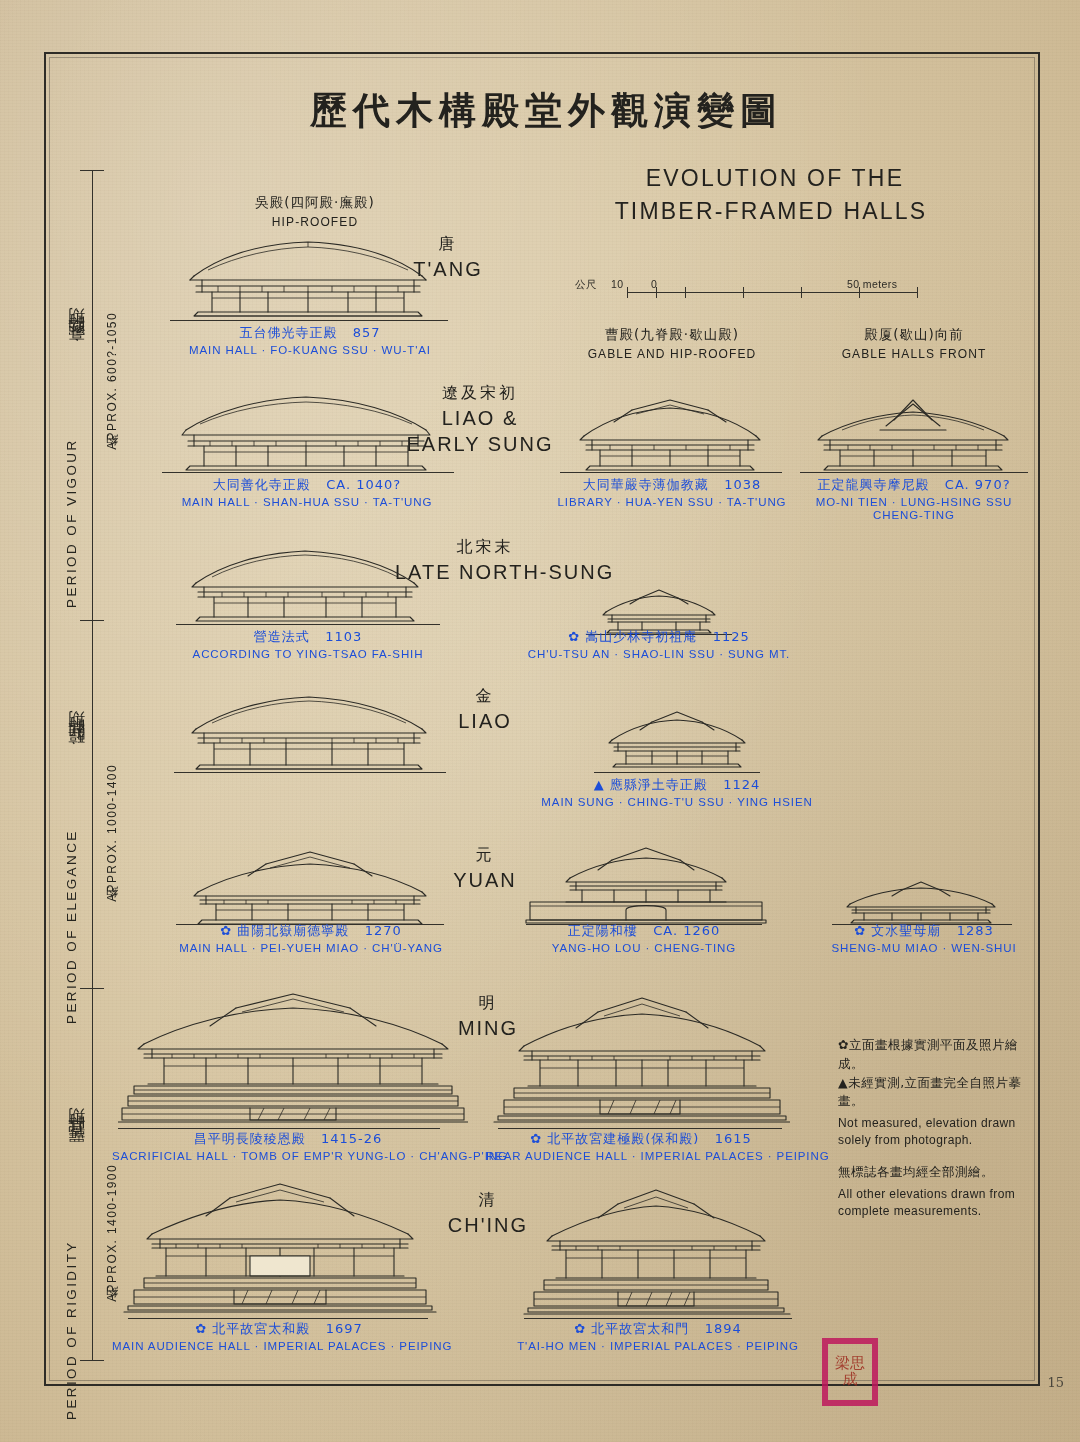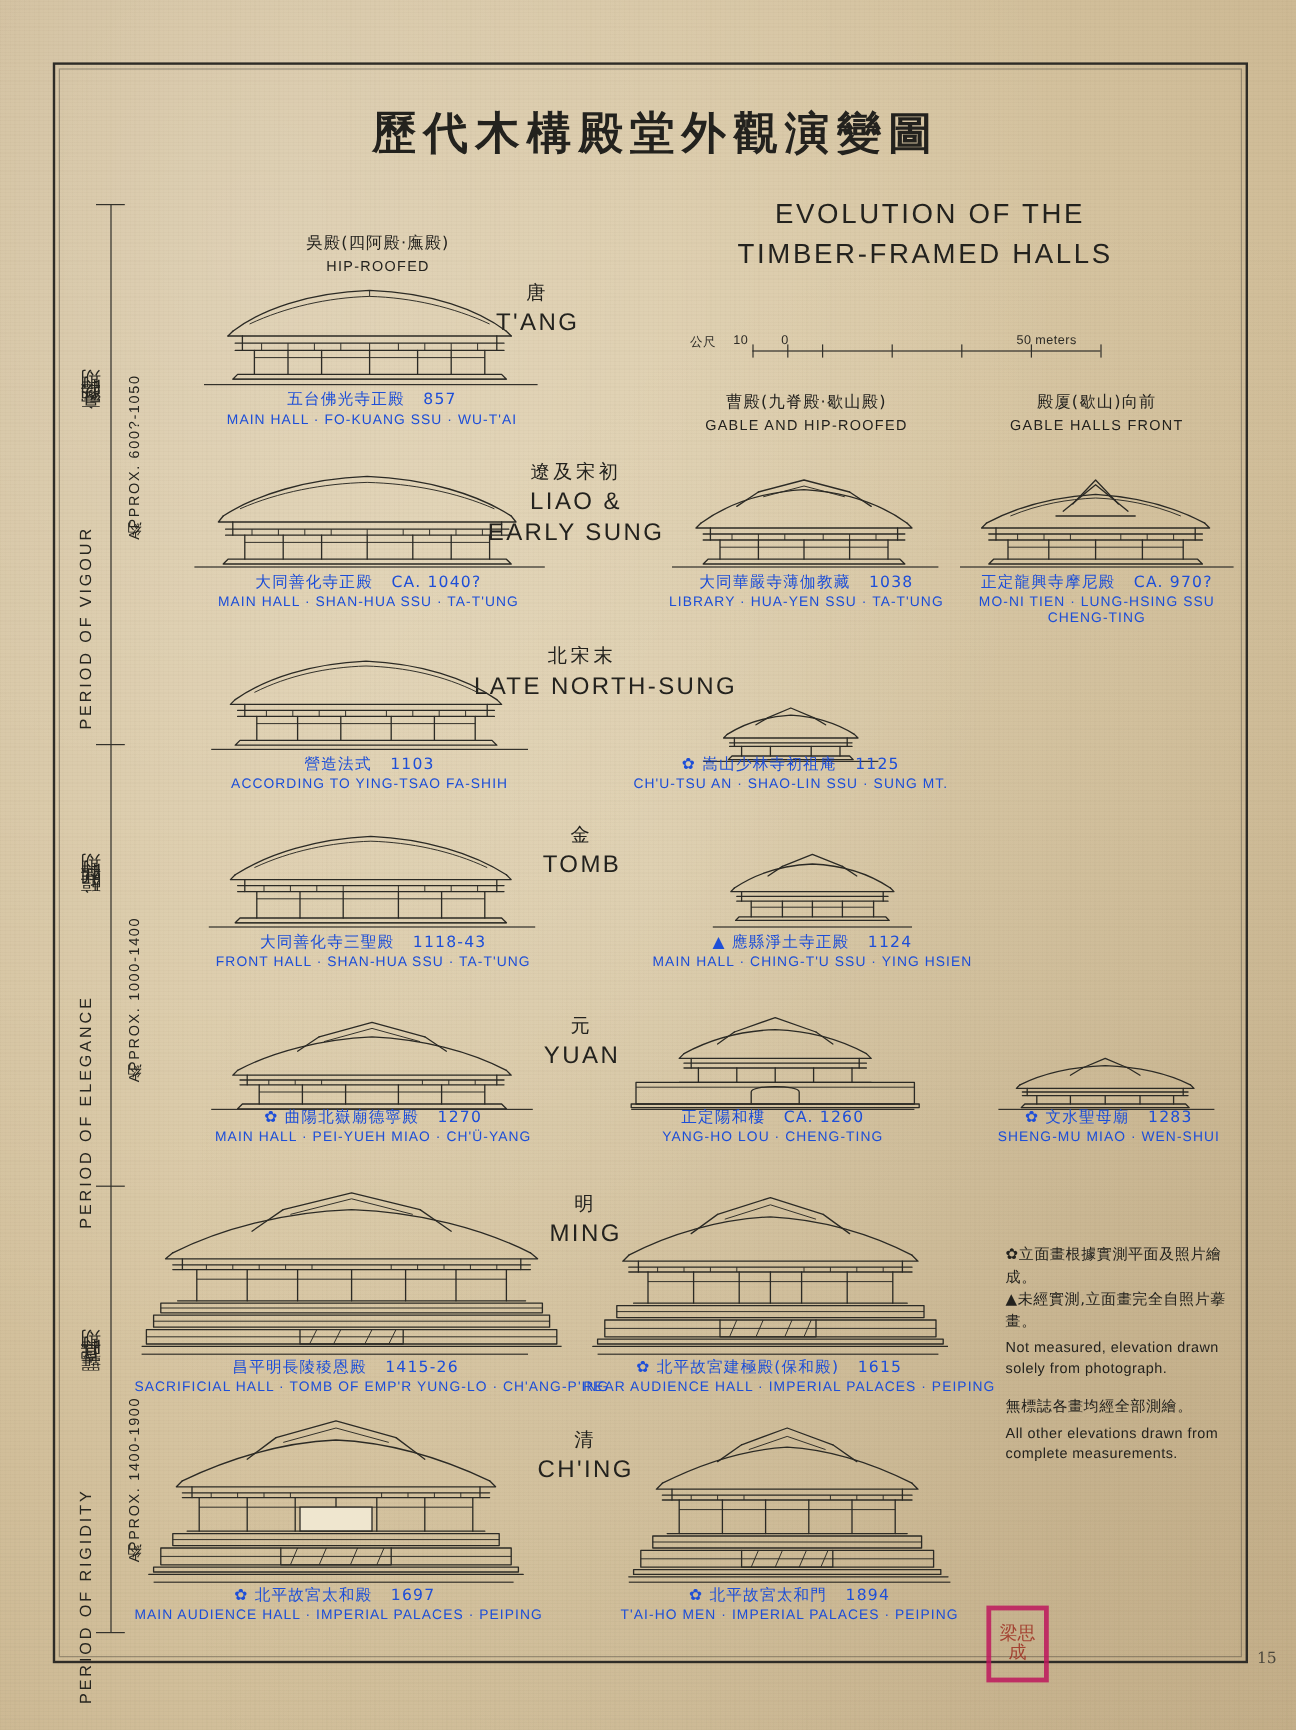--- a/index.html
+++ b/index.html
@@ -85,21 +85,21 @@
   .colhead .c1{font-size:13.5px;letter-spacing:1px;font-family:"DejaVu Sans",sans-serif;white-space:nowrap;}
   .colhead .c2{font-size:12px;letter-spacing:1.1px;white-space:nowrap;margin-top:3px;}
 
   
   .notes{position:absolute;left:838px;top:1036px;width:188px;color:#23221e;}
   .notes .nc{font-size:12.5px;line-height:1.5;font-family:"DejaVu Sans",sans-serif;letter-spacing:.5px;}
   .notes .ne{font-size:12px;line-height:1.45;letter-spacing:.4px;margin:4px 0 13px 0;}
 
   .seal{
     position:absolute;left:822px;top:1338px;width:44px;height:56px;
-    border:4px solid #be185d;color:#9e2f22;
+    border:6px solid #be185d;color:#9e2f22;
     font-family:"DejaVu Sans",sans-serif;font-size:15px;line-height:1.05;
     display:flex;align-items:center;justify-content:center;text-align:center;
     letter-spacing:0px;opacity:.85;
   }
   .pagenum{position:absolute;right:16px;bottom:52px;font-size:13px;color:#4a463c;font-family:"DejaVu Serif",serif;}
 
   svg{display:block;}
   .dr{position:absolute;}
   .st{fill:none;stroke:#2b2a25;stroke-width:1.1;stroke-linejoin:round;stroke-linecap:round;}
   .stt{fill:none;stroke:#2b2a25;stroke-width:.8;}
@@ -175,21 +175,21 @@
     <div class="e1 cn">遼及宋初</div>
     <div class="e2">LIAO &amp;</div>
     <div class="e2">EARLY SUNG</div>
   </div>
   <div class="era" style="left:395px;top:537px;width:180px;">
     <div class="e1 cn">北宋末</div>
     <div class="e2">LATE NORTH-SUNG</div>
   </div>
   <div class="era" style="left:420px;top:686px;width:130px;">
     <div class="e1 cn">金</div>
-    <div class="e2">TOMB</div>
+    <div class="e2">LIAO</div>
   </div>
   <div class="era" style="left:420px;top:845px;width:130px;">
     <div class="e1 cn">元</div>
     <div class="e2">YUAN</div>
   </div>
   <div class="era" style="left:418px;top:993px;width:140px;">
     <div class="e1 cn">明</div>
     <div class="e2">MING</div>
   </div>
   <div class="era" style="left:418px;top:1190px;width:140px;">
@@ -334,43 +334,39 @@
       <path class="st" d="M18 45 L240 45"></path>
       <path class="st" d="M18 50 L240 50"></path>
       <path class="stt" d="M40 45 L40 50 M62 45 L62 50 M84 45 L84 50 M106 45 L106 50 M152 45 L152 50 M174 45 L174 50 M196 45 L196 50 M218 45 L218 50"></path>
       <path class="st" d="M34 50 L34 72 M70 50 L70 72 M106 50 L106 72 M152 50 L152 72 M188 50 L188 72 M224 50 L224 72"></path>
       <path class="stt" d="M34 56 L224 56"></path>
       <path class="st" d="M20 72 L238 72 L242 76 L16 76 Z"></path>
       <path class="stt" d="M16 76 L242 76"></path>
     </svg>
   </div>
   <div class="rule" style="left:174px;top:772px;width:272px;"></div>
-  <div class="cap" style="left:152px;top:776px;width:318px;">
-    <div class="l1 cn"><span>大同善化寺三聖殿</span>&nbsp;&nbsp;&nbsp;<span>1118-43</span></div>
-    <div class="l2">FRONT HALL · SHAN-HUA SSU · TA-T'UNG</div>
-  </div>
 
   <div class="dr" style="left:600px;top:706px;">
     <svg width="154" height="66" viewBox="0 0 154 66">
       <path class="st" d="M52 16 L77 6 L102 16"></path>
       <path class="st" d="M52 16 L40 24 M102 16 L114 24"></path>
       <path class="st" d="M12 34 C30 22 52 15 77 14 C102 15 124 22 142 34"></path>
       <path class="st" d="M12 34 L9 37 L145 37 L142 34"></path>
       <path class="st" d="M18 37 L18 45 M136 37 L136 45"></path>
       <path class="st" d="M14 41 L140 41"></path>
       <path class="st" d="M14 45 L140 45"></path>
       <path class="st" d="M26 45 L26 58 M52 45 L52 58 M77 45 L77 58 M102 45 L102 58 M128 45 L128 58"></path>
       <path class="stt" d="M26 50 L128 50"></path>
       <path class="st" d="M16 58 L138 58 L141 61 L13 61 Z"></path>
     </svg>
   </div>
   <div class="rule" style="left:594px;top:772px;width:166px;"></div>
   <div class="cap" style="left:512px;top:776px;width:330px;">
     <div class="l1 cn"><span>▲</span>&nbsp;<span>應縣淨土寺正殿</span>&nbsp;&nbsp;&nbsp;<span>1124</span></div>
-    <div class="l2">MAIN HALL · CHING-T'U SSU · YING HSIEN</div>
+    <div class="l2">MAIN SUNG · CHING-T'U SSU · YING HSIEN</div>
   </div>
 
   <div class="dr" style="left:182px;top:848px;">
     <svg width="256" height="82" viewBox="0 0 256 82">
       <path class="st" d="M84 16 L128 4 L172 16"></path>
       <path class="st" d="M84 16 L66 28 M172 16 L190 28"></path>
       <path class="st" d="M16 44 C46 28 86 18 128 16 C170 18 210 28 240 44"></path>
       <path class="st" d="M16 44 L12 48 L244 48 L240 44"></path>
       <path class="stt" d="M88 20 L128 9 L168 20"></path>
       <path class="st" d="M24 48 L24 56 M232 48 L232 56"></path>

